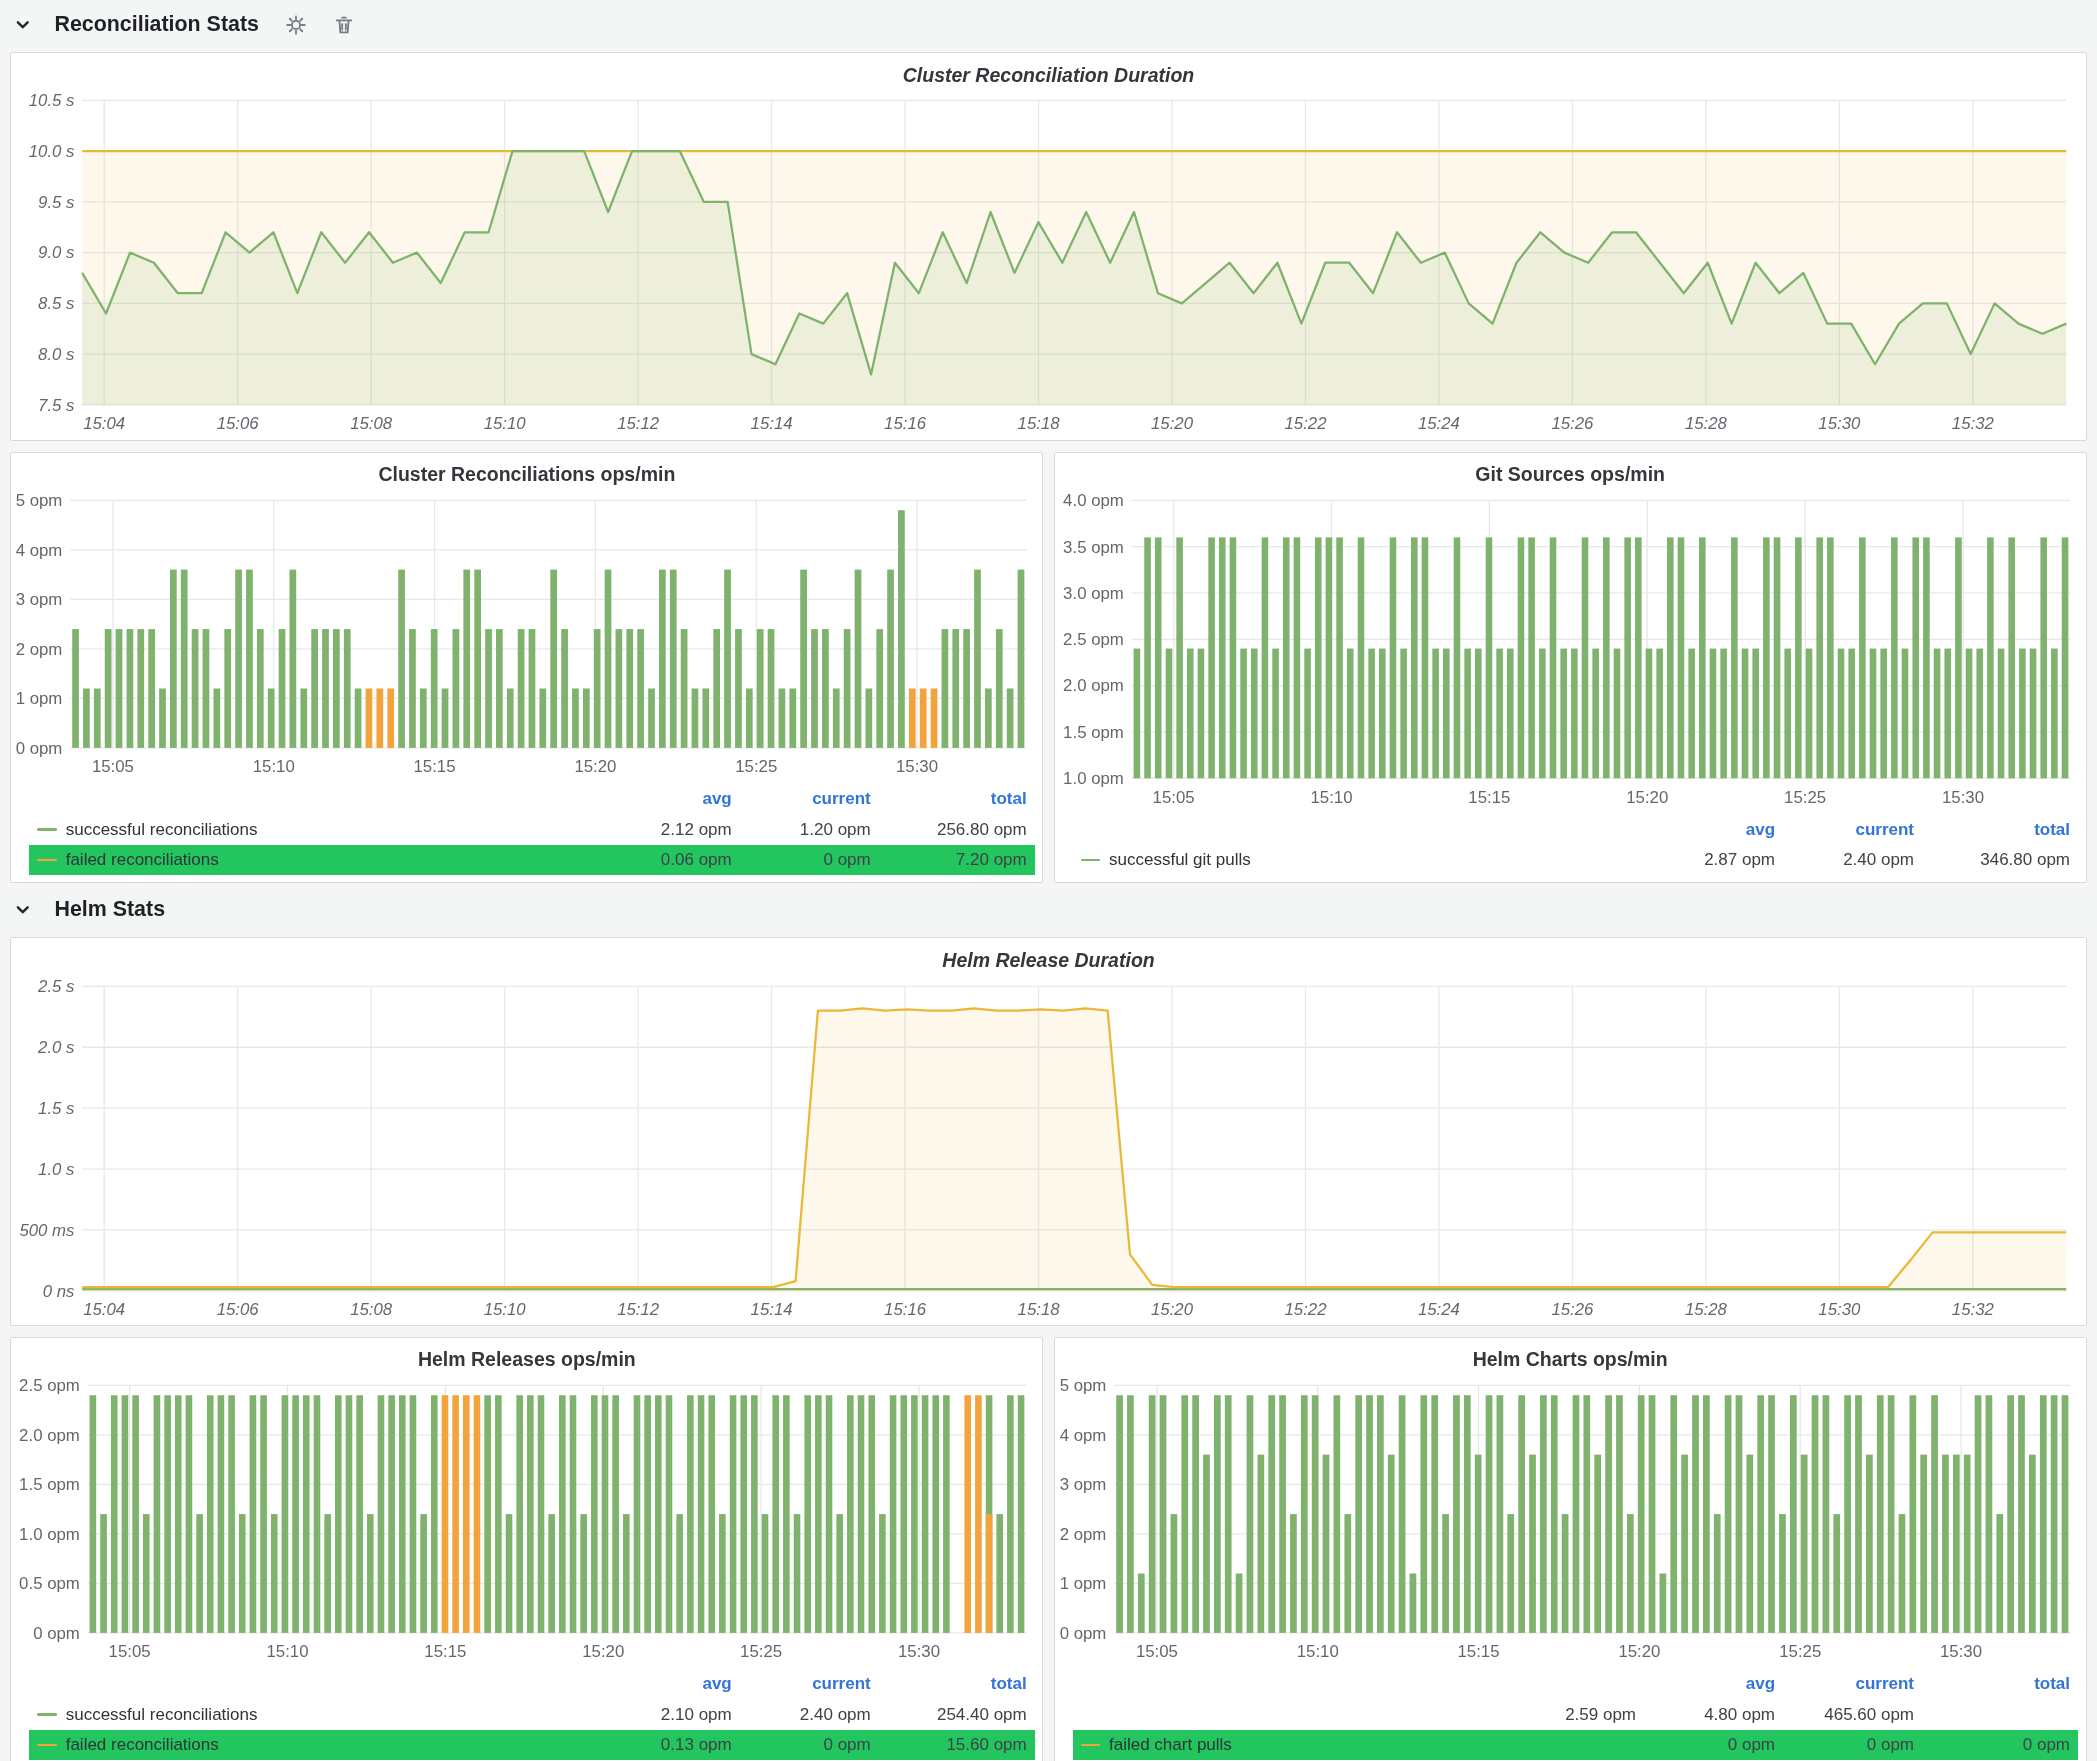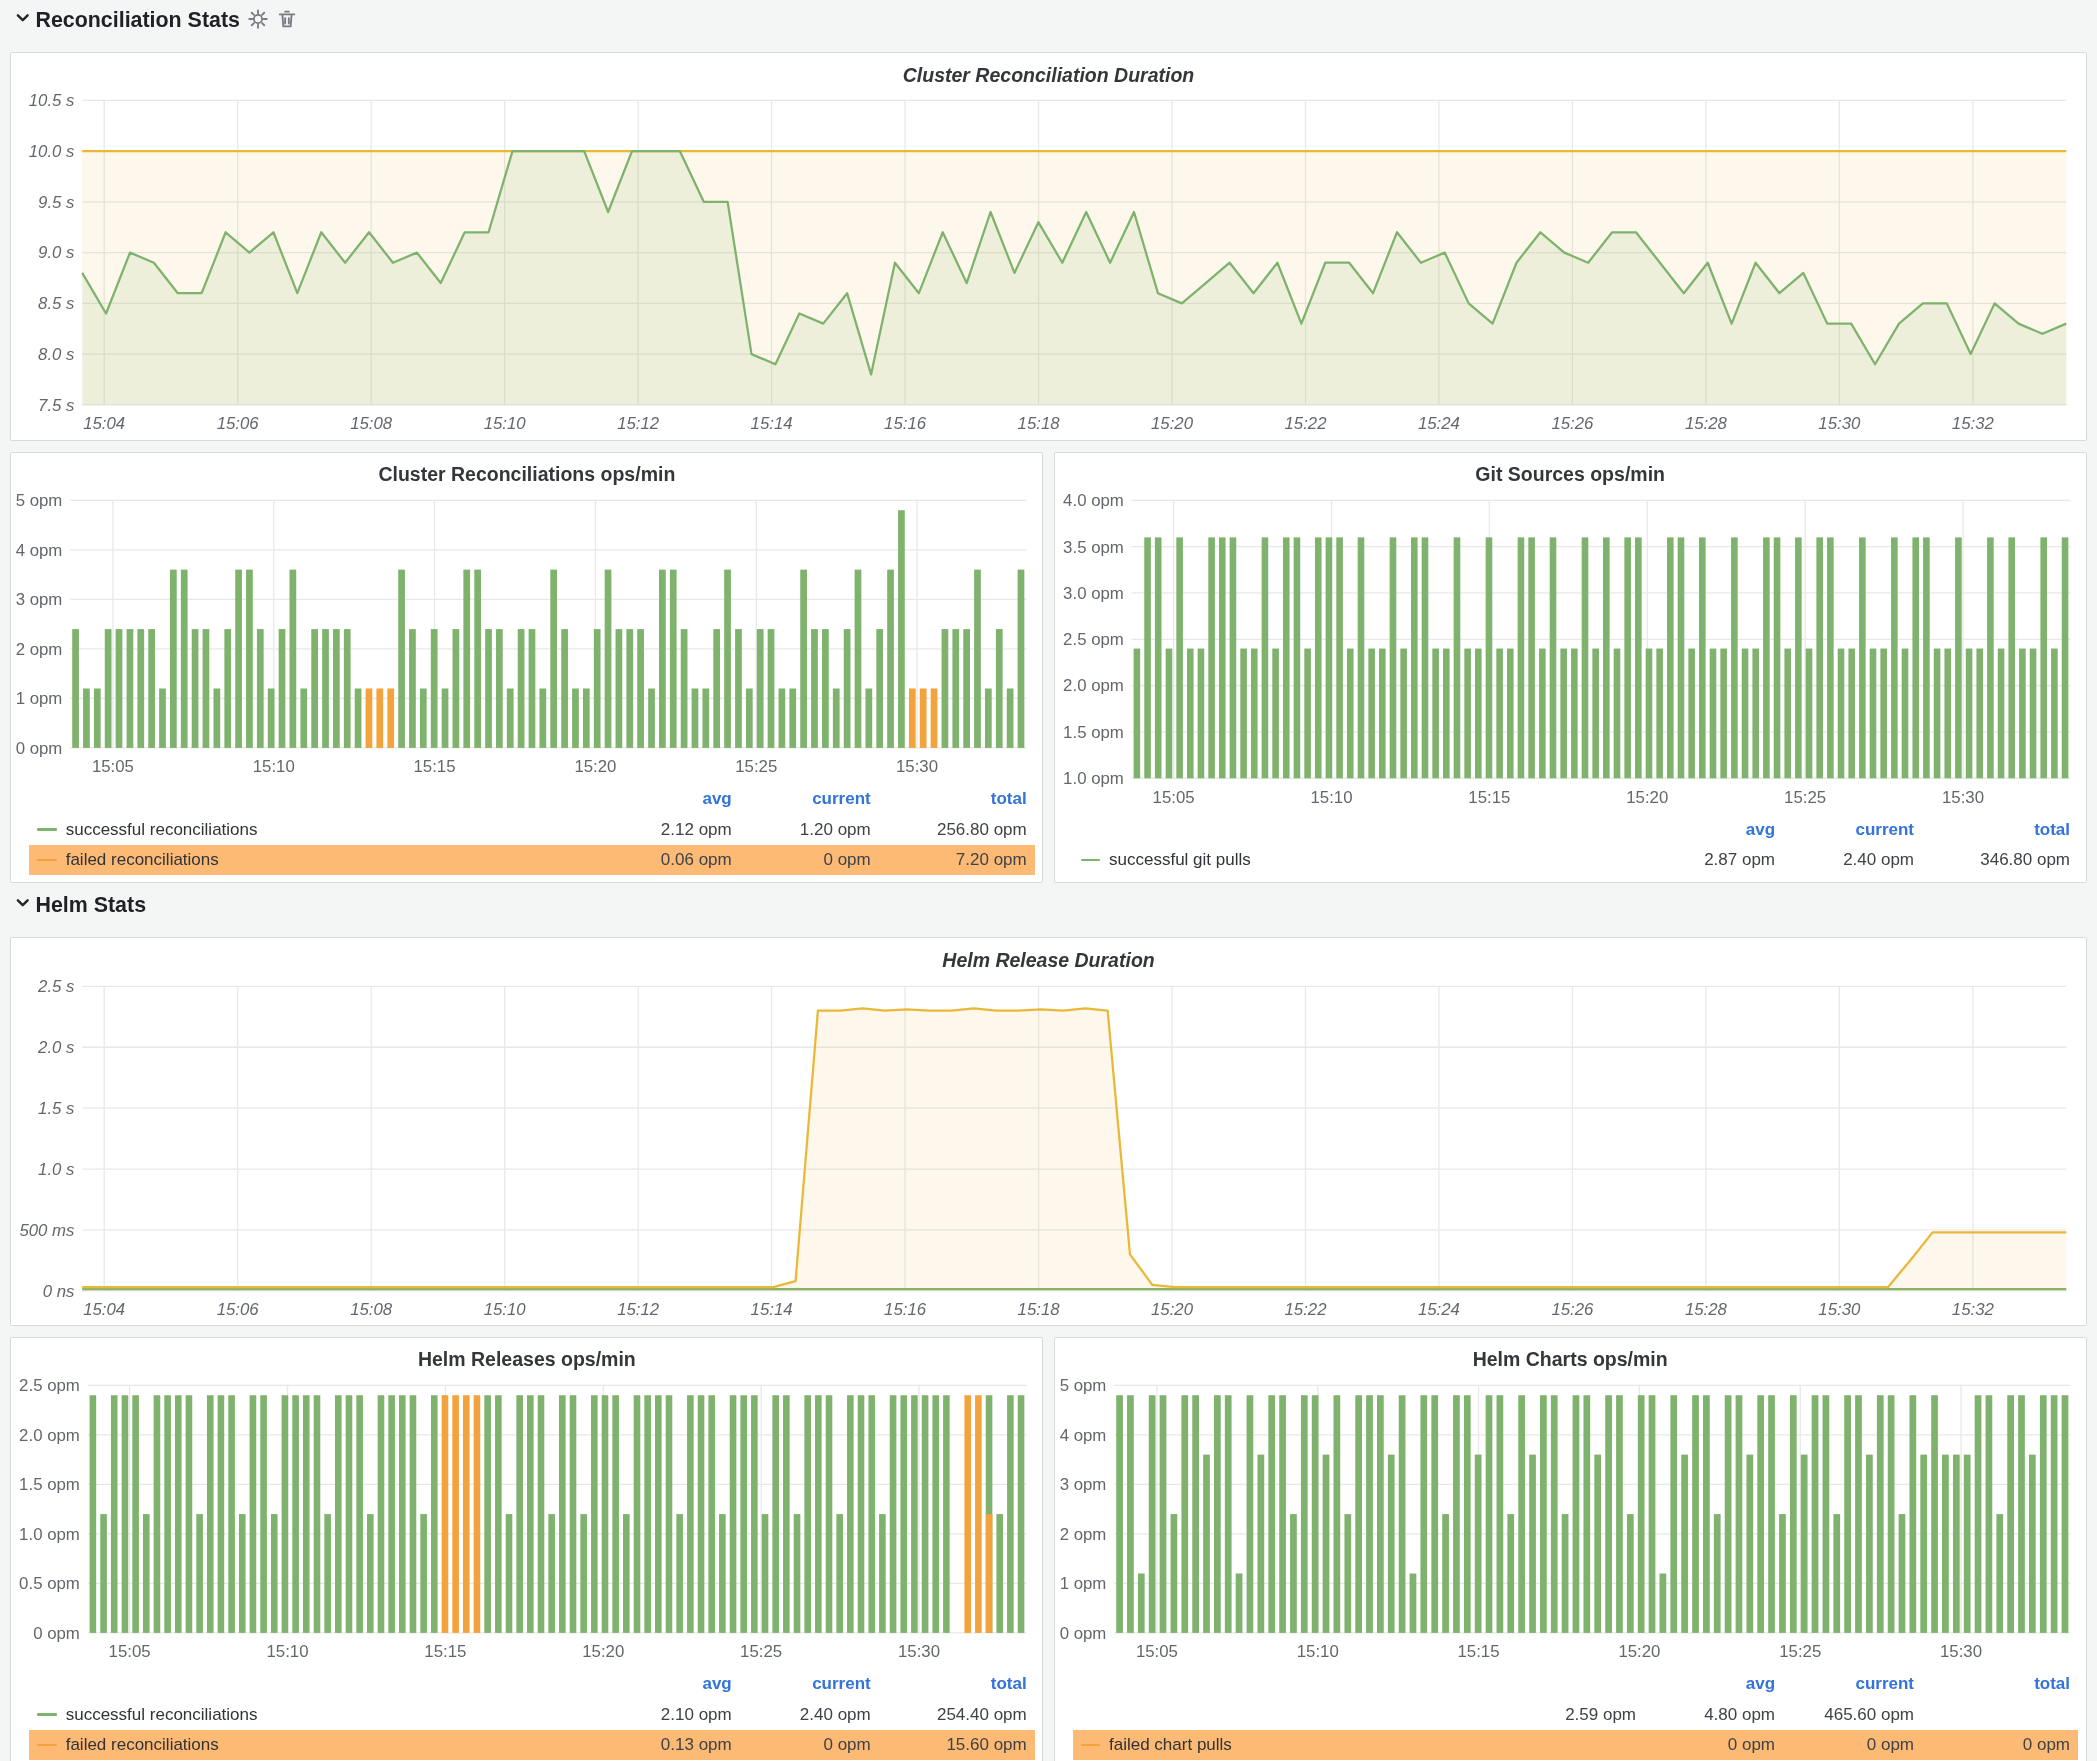--- a/index.html
+++ b/index.html
@@ -1,40 +1,40 @@
 <!DOCTYPE html>
 <html style="font-size:10.4px"><head>
 <meta charset="utf-8">
 <style>
   *{box-sizing:border-box;margin:0;padding:0}
   html,body{width:2097px;height:1761px;overflow:hidden;background:#F4F5F5;
     font-family:"Liberation Sans",sans-serif;color:#26292E;}
   .page{display:flex;flex-direction:column;gap:10.4px;padding:7.8px 10.4px;height:100%;}
-  .row-header{display:flex;align-items:flex-start;gap:3px;height:34px;padding:0 2.6px;flex:none;}
+  .row-header{display:flex;align-items:center;gap:22px;height:34px;padding:0 2.6px;flex:none;}
   .row-title{font-size:21.4px;font-weight:700;color:#1F2126;cursor:pointer;}
   .chev{display:flex;align-items:center;}
   .chev svg{width:19.5px;height:19.5px;}
   .icon-btn{display:flex;align-items:center;cursor:pointer;margin-left:3.9px;}
   .icon-btn svg{width:22px;height:22px;}
   .row2{display:flex;gap:10.4px;flex:none;}
   .row2 > .panel{flex:1;}
   .panel{background:#FFFFFF;border:0.6px solid #D8D9DA;border-radius:1.9px;
     display:flex;flex-direction:column;flex:none;}
   .panel.duration{height:389px;font-style:italic;}
   .panel.ops{height:431px;}
   .panel-title{text-align:center;font-weight:700;font-size:19.5px;color:#33373B;
     padding:10.4px 0 3.9px 0;flex:none;cursor:pointer;}
   .plot-wrap{flex:1;position:relative;min-height:0;}
   svg.plot{position:absolute;left:0;top:0;width:100%;height:100%;}
   .grid{stroke:#E7E8EA;stroke-width:2;}
   .ylab{font-size:26px;fill:#63676D;text-anchor:end;font-family:"Liberation Sans",sans-serif;}
   .xlab{font-size:26px;fill:#63676D;text-anchor:middle;font-family:"Liberation Sans",sans-serif;}
   .legend{flex:none;padding:1.3px 7.8px 6.5px 18px;}
   .lrow{display:grid;grid-template-columns:1fr 139px 139px 156px;align-items:center;}
-  .lrow.alt{background:#fdba74;}
+  .lrow.alt{background:#22c55e;}
   .lc{padding:5.2px 7.8px;font-size:17px;color:#3F4248;white-space:nowrap;}
   .lc.val{text-align:right;}
   .lrow.lhead .lc{color:#3274D9;font-weight:700;}
   .lc.label{display:flex;align-items:center;gap:9px;color:#303338;text-align:right;}
   .dash{display:inline-block;width:19.5px;height:2.6px;border-radius:1.3px;flex:none;}
 </style>
 </head>
 <body>
 
 <div class="page">

